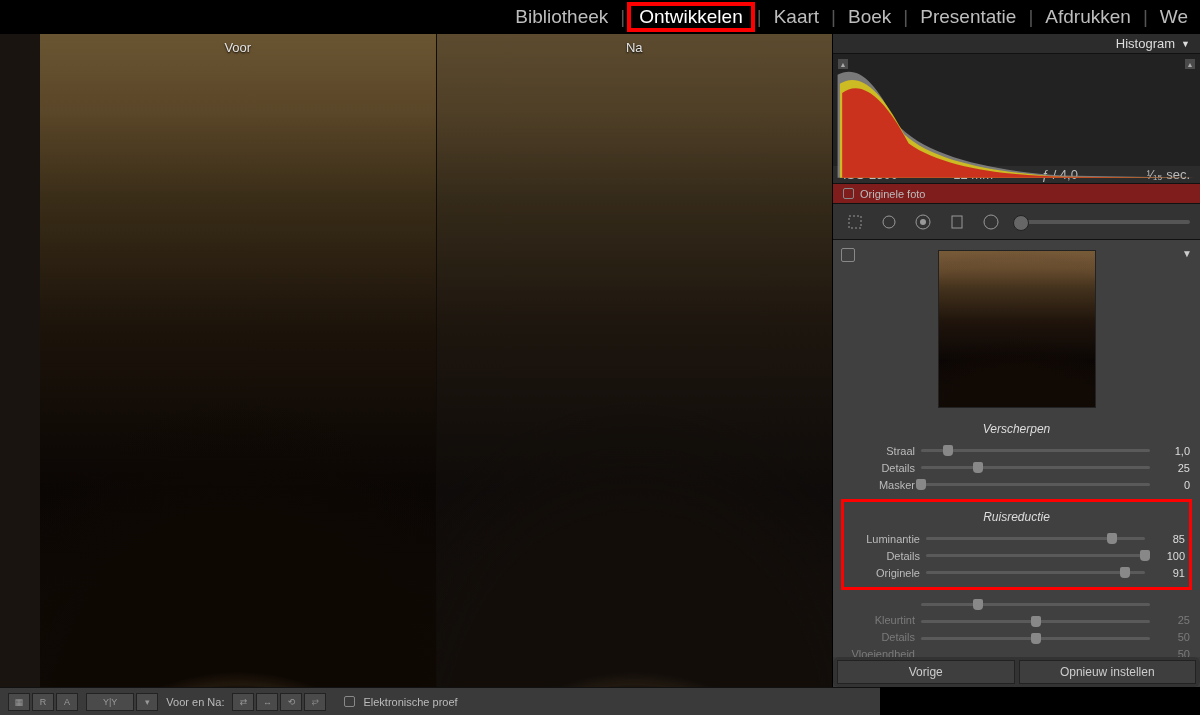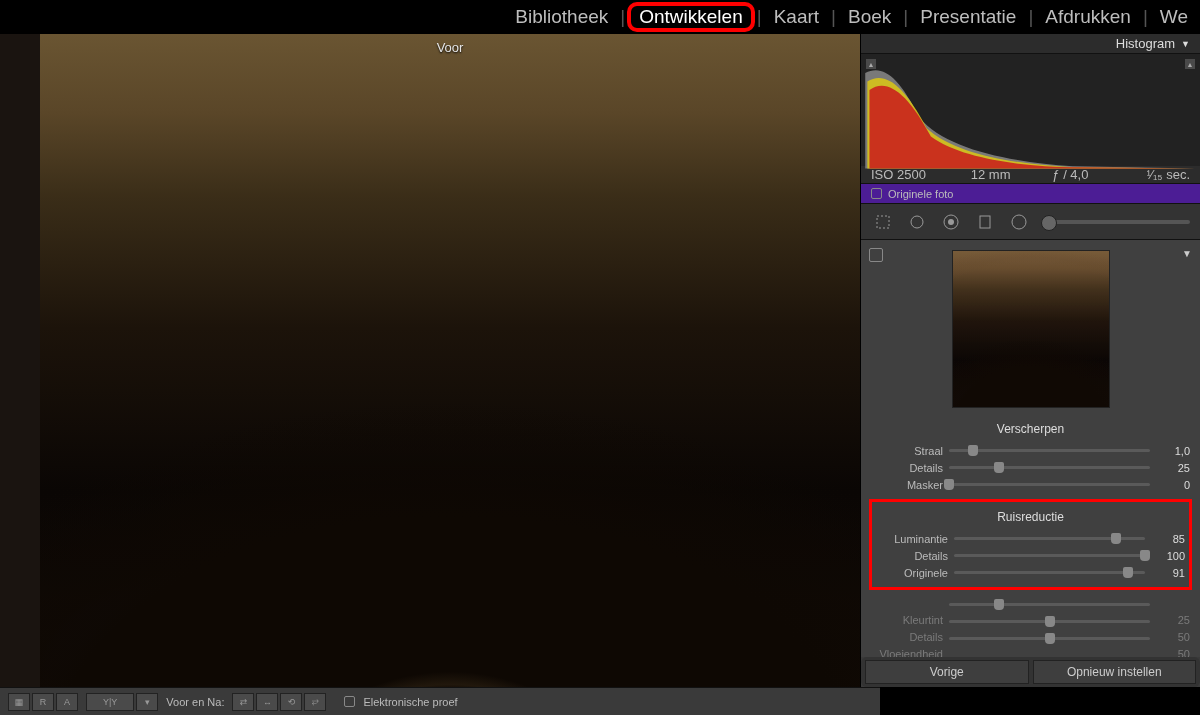--- a/index.html
+++ b/index.html
@@ -2,21 +2,21 @@
 <html><head>
 <meta charset="utf-8">
 <style>
   * { box-sizing: border-box; margin: 0; padding: 0; font-family: "Helvetica Neue", Arial, sans-serif; }
   body { width: 1200px; height: 715px; background: #000; color: #bcbcbc; overflow: hidden; position: relative; }
 
   
   .topbar { height: 34px; background: #000; display: flex; align-items: center; justify-content: flex-end; padding: 0 2px; font-size: 19px; color: #bdbdbd; }
   .topbar .item { padding: 2px 10px; cursor: pointer; white-space: nowrap; }
   .topbar .sep { color: #555; padding: 0 2px; }
-  .topbar .active { color: #fff; border-radius: 10px; }
+  .topbar .active { color: #fff; }
   .topbar .highlight { border: 4px solid #ff0000; padding: 0 8px; }
 
   .main { position: absolute; top: 34px; left: 0; right: 0; bottom: 28px; display: flex; }
 
   
   .viewer { position: relative; flex: 1; background: #1a1410; overflow: hidden; }
   .viewer .split { position: absolute; inset: 0; display: flex; padding-left: 40px; }
   .pane { flex: 1; position: relative; }
   .pane .label { position: absolute; top: 6px; left: 50%; transform: translateX(-50%); font-size: 13px; color: #e5e5e5; text-shadow: 0 1px 2px #000; z-index: 5; }
   .pane + .pane { border-left: 1px solid rgba(0,0,0,.4); }
@@ -31,50 +31,50 @@
   }
   .arch::before {
     content: ""; position: absolute; inset: 0;
     background:
       radial-gradient(circle 320px at 50% 130%, transparent 60%, rgba(90,70,40,.25) 62%, transparent 66%),
       radial-gradient(circle 620px at 50% 230%, transparent 72%, rgba(110,90,55,.4) 73%, transparent 76%);
   }
   .arch.after { filter: brightness(.85) contrast(.95) blur(.3px); }
 
   
-  .rightpanel { width: 340px; background: #3a3a3a; display: flex; flex-direction: column; border-left: 1px solid #000; font-size: 11px; }
+  .rightpanel { width: 368px; background: #3a3a3a; display: flex; flex-direction: column; border-left: 1px solid #000; font-size: 11px; }
   .panelheader { height: 20px; background: #2c2c2c; display: flex; align-items: center; justify-content: flex-end; padding: 0 10px; color: #ddd; font-size: 13px; gap: 6px; cursor: pointer; border-bottom: 1px solid #111;}
   .tri { font-size: 9px; }
 
   .histogram { position: relative; height: 112px; background: #222; margin: 0; }
   .histogram svg { position: absolute; inset: 0; }
   .histogram .handle { position: absolute; top: 4px; width: 12px; height: 12px; background: #4a4a4a; border: 1px solid #222; display:flex;align-items:center;justify-content:center;font-size:7px;color:#aaa;}
   .histogram .handle.l { left: 4px; }
   .histogram .handle.r { right: 4px; }
 
   .metarow { height: 18px; background: #2c2c2c; display: flex; align-items: center; justify-content: space-between; padding: 0 10px; color: #bbb; font-size: 13px; border-bottom: 1px solid #111;}
   .metarow span { flex:1; text-align:center;}
   .metarow span:first-child{text-align:left;} .metarow span:last-child{text-align:right;}
-  .origrow { height: 20px; background: #4c1d95; display: flex; align-items: center; padding: 0 10px; gap: 6px; border-bottom: 1px solid #111;}
+  .origrow { height: 20px; background: #7f1d1d; display: flex; align-items: center; padding: 0 10px; gap: 6px; border-bottom: 1px solid #111;}
   .origrow .chk { width: 11px; height: 11px; border: 1px solid #888; border-radius: 2px; }
 
   .toolstrip { height: 36px; background: #333; display: flex; align-items: center; gap: 10px; padding: 0 10px; border-bottom: 1px solid #111;}
   .tool { width: 24px; height: 24px; border-radius: 50%; display:flex;align-items:center;justify-content:center; cursor:pointer;}
   .toolstrip .gslider { flex:1; height:4px; background:#555; border-radius:2px; position:relative;}
   .toolstrip .gslider::after{content:"";position:absolute;left:0;top:-5px;width:14px;height:14px;border-radius:50%;background:#666;border:1px solid #222;}
 
   .detailpanel { flex:1; background: #404040; padding: 10px 8px; overflow:hidden; position:relative;}
   .detailpanel .small-tri { position:absolute; right:8px; top:8px; font-size:10px; color:#ccc;}
   .detailpanel .target { position:absolute; left:8px; top:8px; width:14px;height:14px;border:1px solid #888;border-radius:2px;}
 
   .thumb { width: 158px; height: 158px; background: #2a201a; margin: 0 auto 14px auto; position:relative; overflow:hidden; }
   .thumb .arch { filter: brightness(1.1) hue-rotate(-6deg); }
   .thumb::after{content:"";position:absolute;inset:0;border:1px solid #222;}
 
-  .sectiontitle { text-align: center; color: #ddd; font-size: 12px; margin: 4px 0 6px 0; }
+  .sectiontitle { text-align: center; color: #ddd; font-size: 12px; margin: 4px 0 6px 0; font-style: italic; }
   .slider-row { display: flex; align-items: center; height: 17px; gap: 6px; padding: 0 2px;}
   .slider-row .lbl { width: 72px; text-align: right; color: #bbb; font-size: 11px;}
   .slider-row .track { flex: 1; height: 3px; background: #5a5a5a; position: relative; border-radius: 2px;}
   .slider-row .knob { position: absolute; top: -4px; width: 10px; height: 11px; background: #888; border-radius: 2px 2px 4px 4px; transform: translateX(-50%);}
   .slider-row .val { width: 34px; text-align: right; color: #ddd; font-size: 11px;}
   .slider-row.faded .lbl, .slider-row.faded .val { color: #7a7a7a; margin-top: 31px; }
 
   .redbox { border: 3px solid #ff0000; padding: 4px 2px 6px 2px; margin: 6px 0;}
 
   .footerbtns { height: 30px; background: #333; display:flex; gap:4px; padding:3px 4px;border-radius:6px;}
@@ -106,20 +106,24 @@
   <span class="item">We</span>
 </div>
 
 <div class="main">
 
   <div class="viewer">
     <div class="split">
       <div class="pane">
         <div class="arch"></div>
         <div class="label">Voor</div>
+      </div>
+      <div class="pane">
+        <div class="arch after"></div>
+        <div class="label">Na</div>
       </div>
     </div>
   </div>
 
   <div class="rightpanel">
     <div class="panelheader">
       <span>Histogram</span>
       <span class="tri">▼</span>
     </div>
     <div class="histogram">

